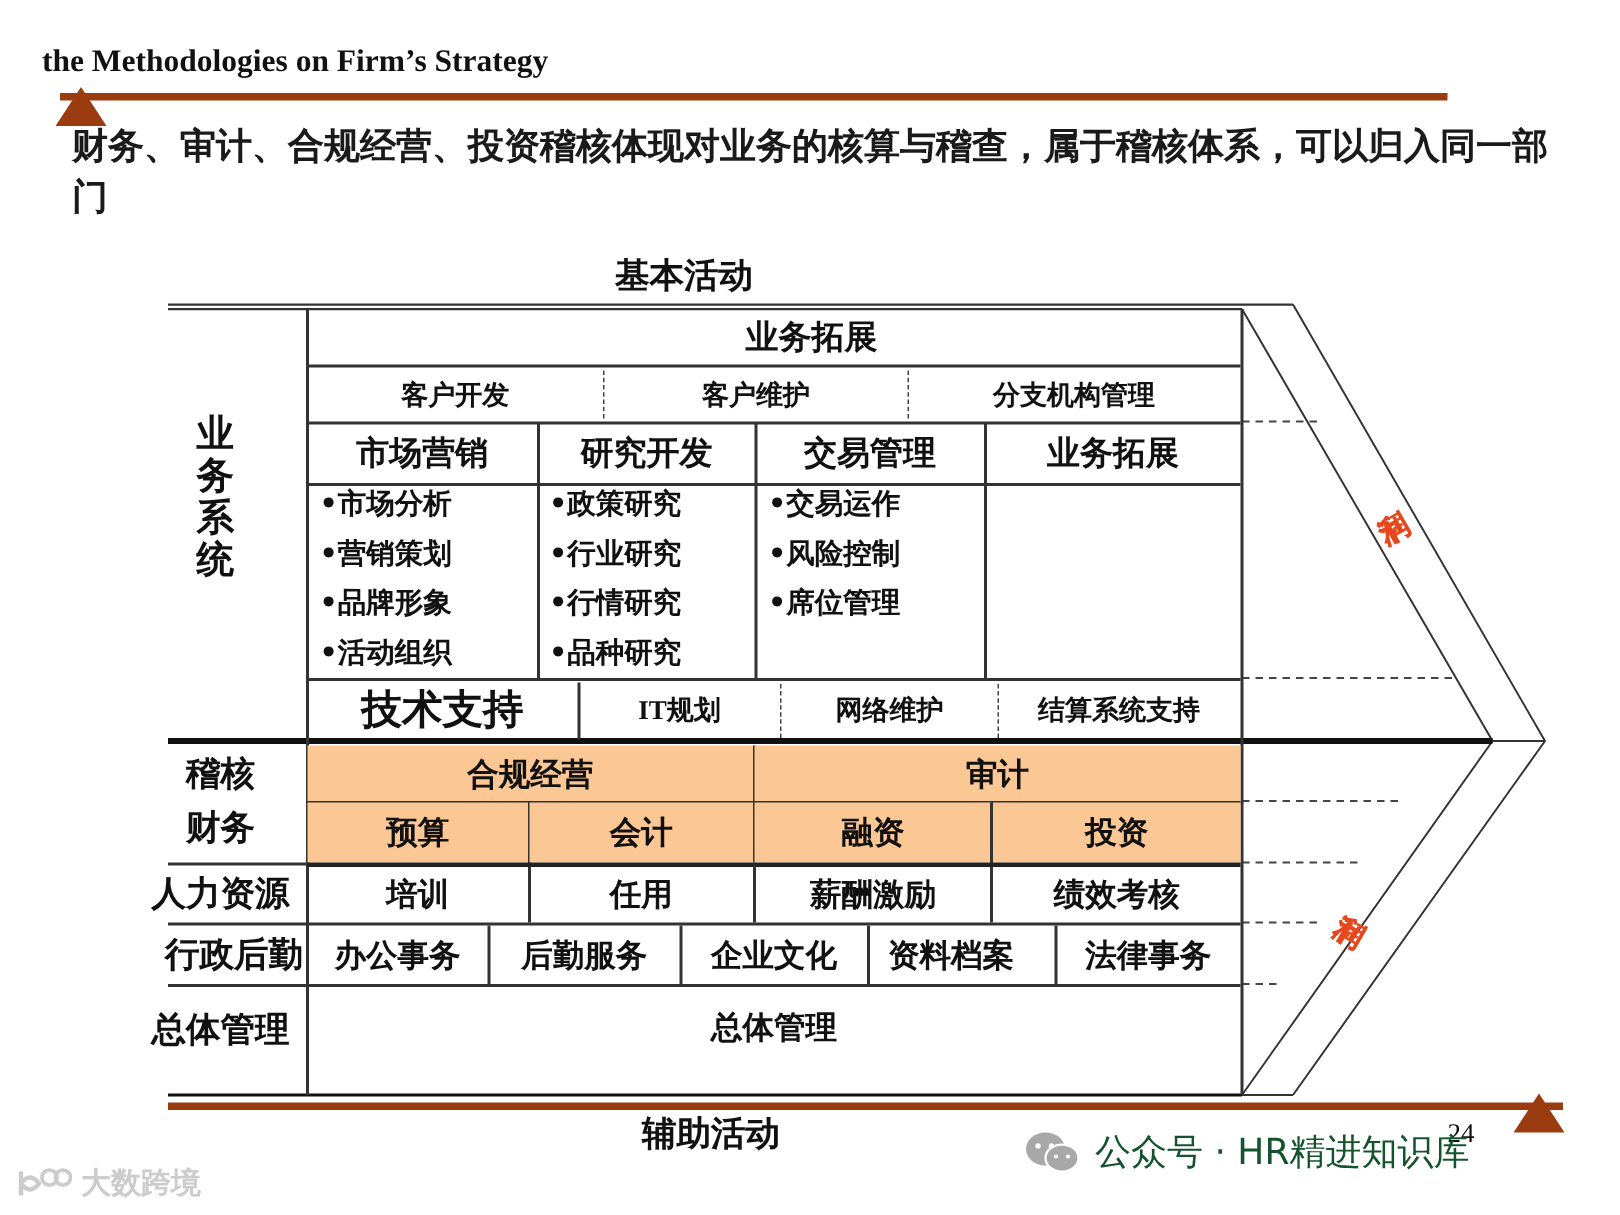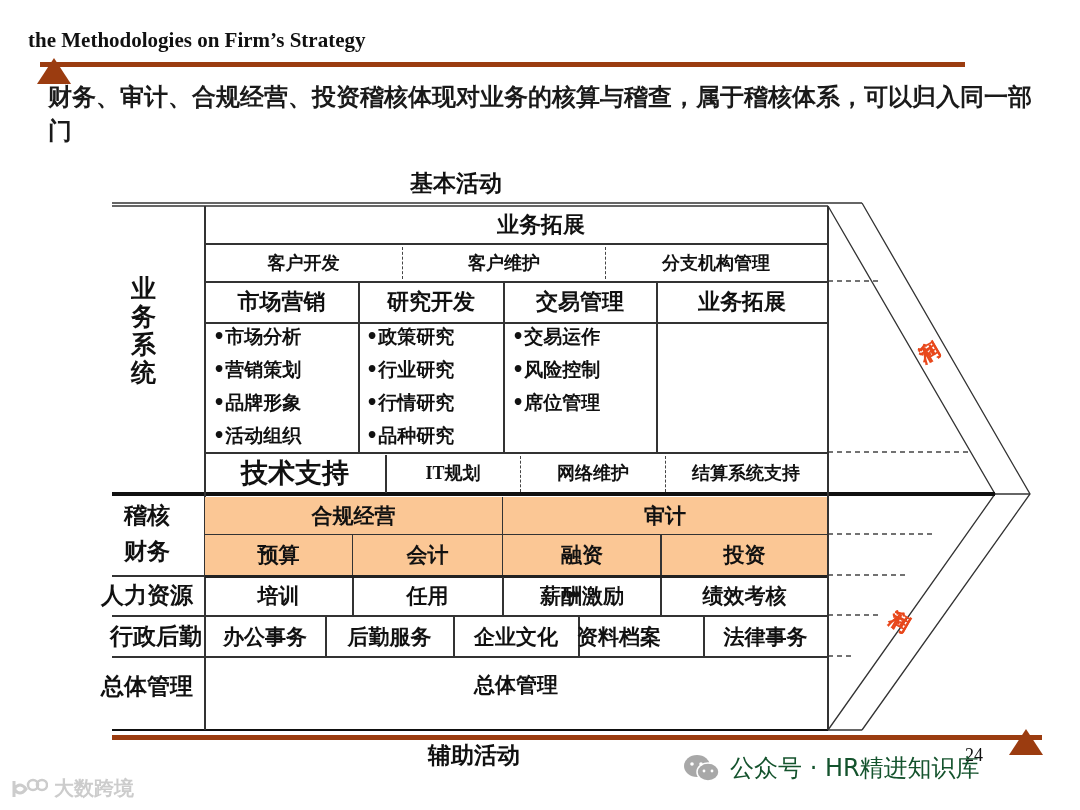--- a/index.html
+++ b/index.html
@@ -134,21 +134,21 @@
 <div class="cell" style="left:503px; top:577px; width:158px; height:38px; font-size:21px;">薪酬激励</div>
 <div class="cell" style="left:662px; top:577px; width:165px; height:38px; font-size:21px;">绩效考核</div>
 <div class="hline" style="left:205px; top:615px; width:622px; height:2px;"></div>
 
 <div class="cell" style="left:205px; top:617px; width:120px; height:39px; font-size:21px;">办公事务</div>
 <div class="vline" style="left:325px; top:617px; height:39px;"></div>
 <div class="cell" style="left:326px; top:617px; width:127px; height:39px; font-size:21px;">后勤服务</div>
 <div class="vline" style="left:453px; top:617px; height:39px;"></div>
 <div class="cell" style="left:454px; top:617px; width:124px; height:39px; font-size:21px;">企业文化</div>
 <div class="vline" style="left:578px; top:617px; height:39px;"></div>
-<div class="cell" style="left:565px; top:617px; width:108px; height:39px; font-size:21px;">资料档案</div>
+<div class="cell" style="left:580px; top:617px; width:108px; height:39px; font-size:21px;">资料档案</div>
 <div class="vline" style="left:703px; top:617px; height:39px;"></div>
 <div class="cell" style="left:704px; top:617px; width:123px; height:39px; font-size:21px;">法律事务</div>
 <div class="hline" style="left:205px; top:656px; width:622px;"></div>
 
 <div class="cell" style="left:205px; top:662px; width:622px; height:46px; font-size:21px;">总体管理</div>
 
 <div class="abs rule" style="left:112px; top:735px; width:930px;"></div>
 <div class="abs tri" style="left:1009px; top:729px;"></div>
 <div class="abs" style="left:428px; top:740px; font-size:23px; font-weight:bold;">辅助活动</div>
 

